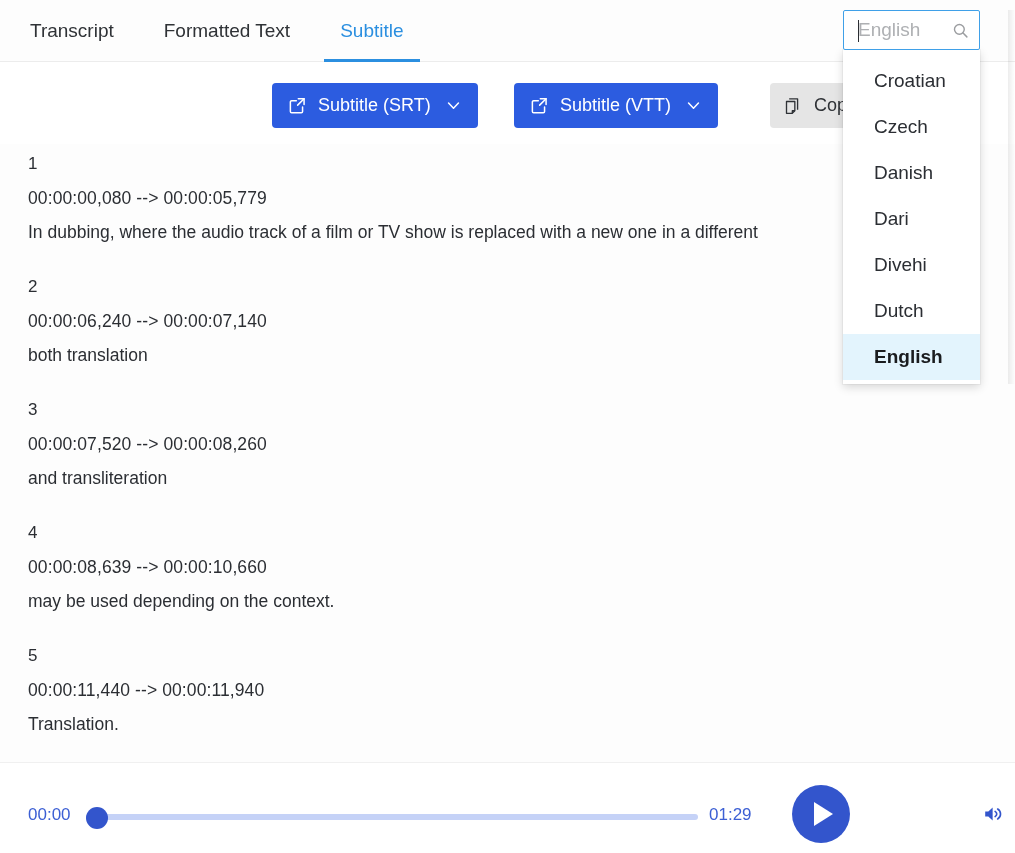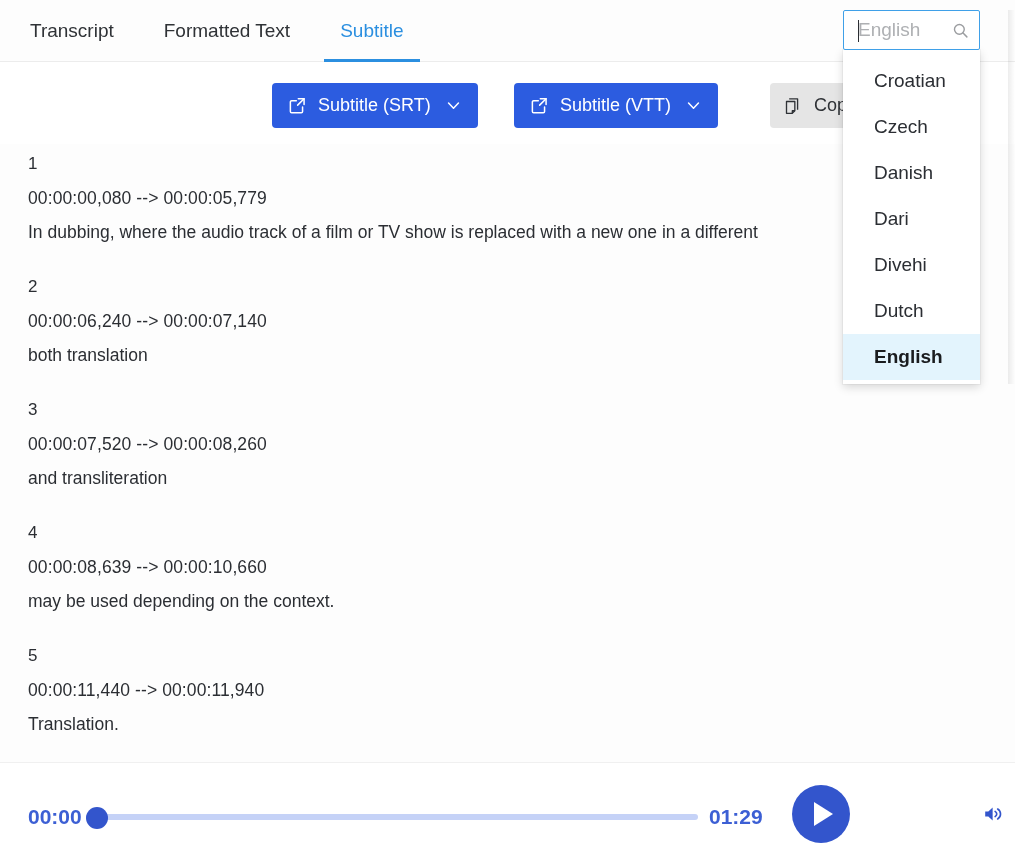--- a/index.html
+++ b/index.html
@@ -151,23 +151,22 @@
   .playerbar {
     position: absolute;
     left: 0; top: 762px;
     width: 1015px; height: 91px;
     background: #ffffff;
     border-top: 1px solid #f0f0f0;
   }
   .time-label {
     position: absolute;
     top: 42px;
-    font-size: 21px;
+    font-size: 17px;
     color: #3c5fd4;
-    font-weight: bold;
   }
   #time-current { left: 28px; }
   #time-total  { left: 709px; }
   .slider {
     position: absolute;
     left: 86px; top: 51px;
     width: 612px; height: 6px;
     background: #c5d2f7;
     border-radius: 3px;
     cursor: pointer;

